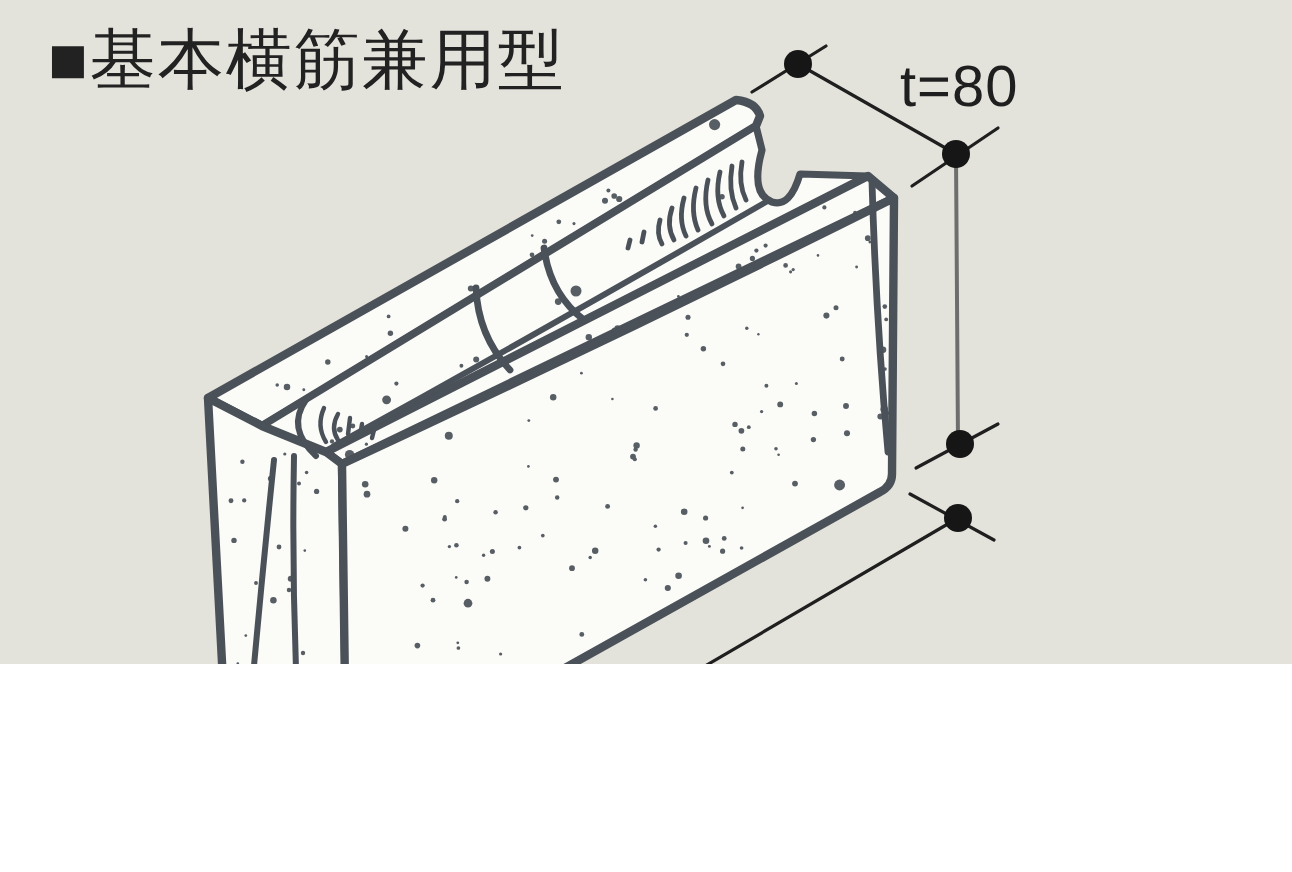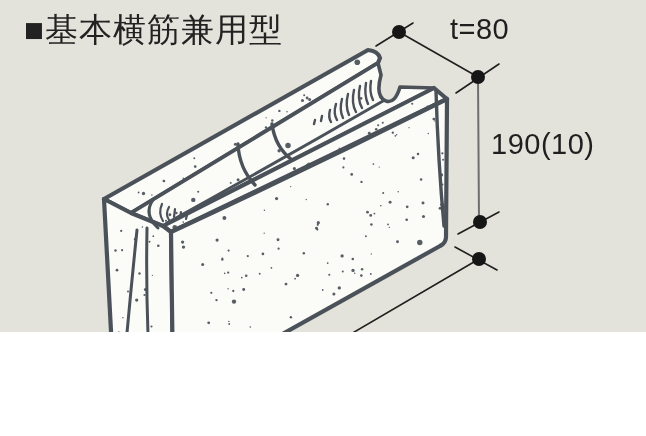--- a/index.html
+++ b/index.html
@@ -18,21 +18,21 @@
   .stage svg{position:absolute;left:0;top:0;}
   .figure-title{
     position:absolute;left:24px;top:12px;
     font-size:33px;line-height:1.1;color:#222;
     letter-spacing:1px;white-space:nowrap;
   }
   .dim-label{
     position:absolute;font-size:29px;color:var(--color-dimension);
     letter-spacing:0.5px;white-space:nowrap;
   }
-  .dim-thickness{left:450px;top:13px;}
+  .dim-thickness{left:450px;top:28px;}
   .dim-height{left:491px;top:128px;}
   .dim-length{left:361px;top:326px;}
 
   
   .face{fill:var(--color-block_fill);stroke:var(--color-line);stroke-width:4.2;
         stroke-linejoin:round;stroke-linecap:round;}
   .face.thin{stroke-width:3.6;}
   .decor{fill:none;stroke:var(--color-line);stroke-linecap:round;stroke-linejoin:round;}
   .w35{stroke-width:3.4;} .w30{stroke-width:3;} .w24{stroke-width:2.4;} .w22{stroke-width:2.2;}
   [data-name="stipple-texture"]{fill:var(--color-line);opacity:.92;}
@@ -270,14 +270,13 @@
       <circle class="dimdot" data-name="dim-endpoint-dot" cx="399" cy="32" r="7"></circle>
       <circle class="dimdot" data-name="dim-endpoint-dot" cx="478" cy="77" r="7"></circle>
       <circle class="dimdot" data-name="dim-endpoint-dot" cx="480" cy="222" r="7"></circle>
       <circle class="dimdot" data-name="dim-endpoint-dot" cx="479" cy="259" r="7"></circle>
       <circle class="dimdot" data-name="dim-endpoint-dot" cx="221" cy="410" r="7"></circle>
     </g>
   </svg>
 
   <div class="figure-title" data-name="figure-title">■基本横筋兼用型</div>
   <div class="dim-label dim-thickness" data-name="dim-label-thickness">t=80</div>
-  <div class="dim-label dim-height" data-name="dim-label-height">190(10)</div>
 </div>
 
 </body></html>

